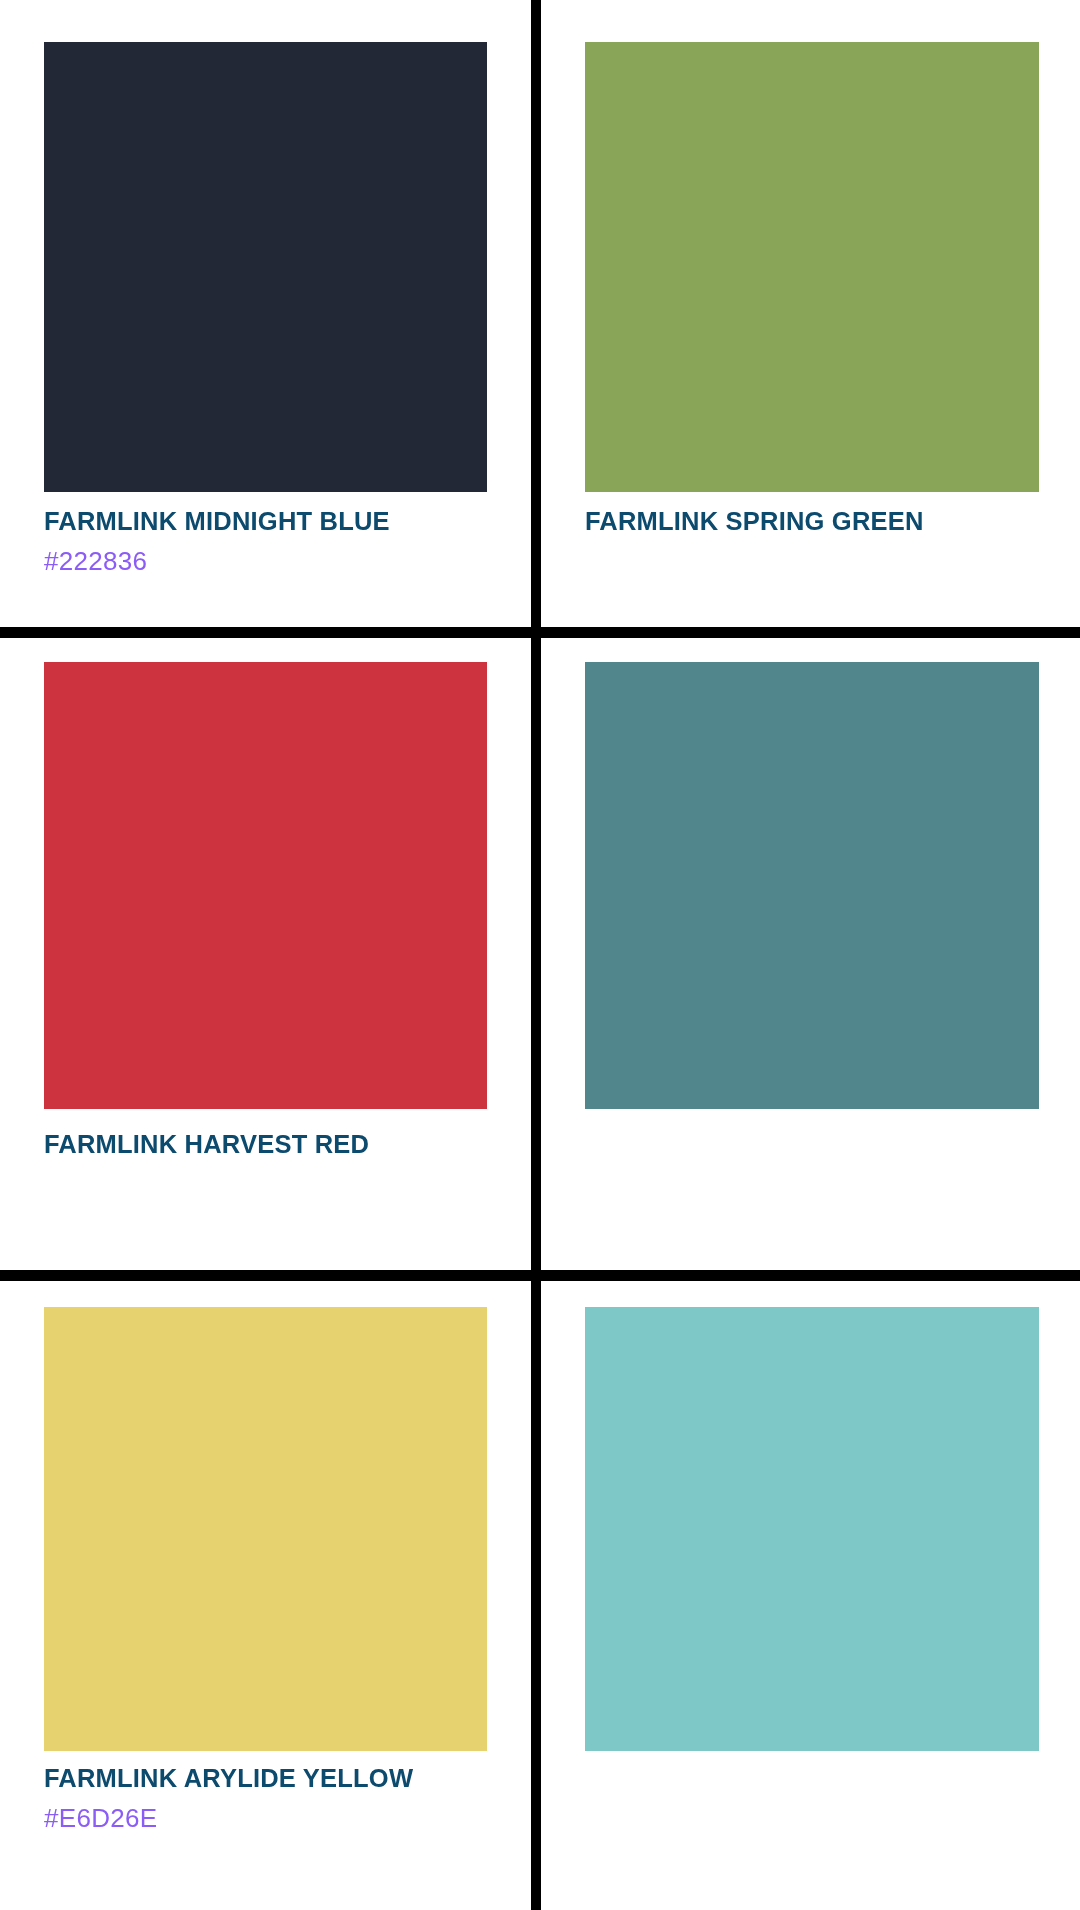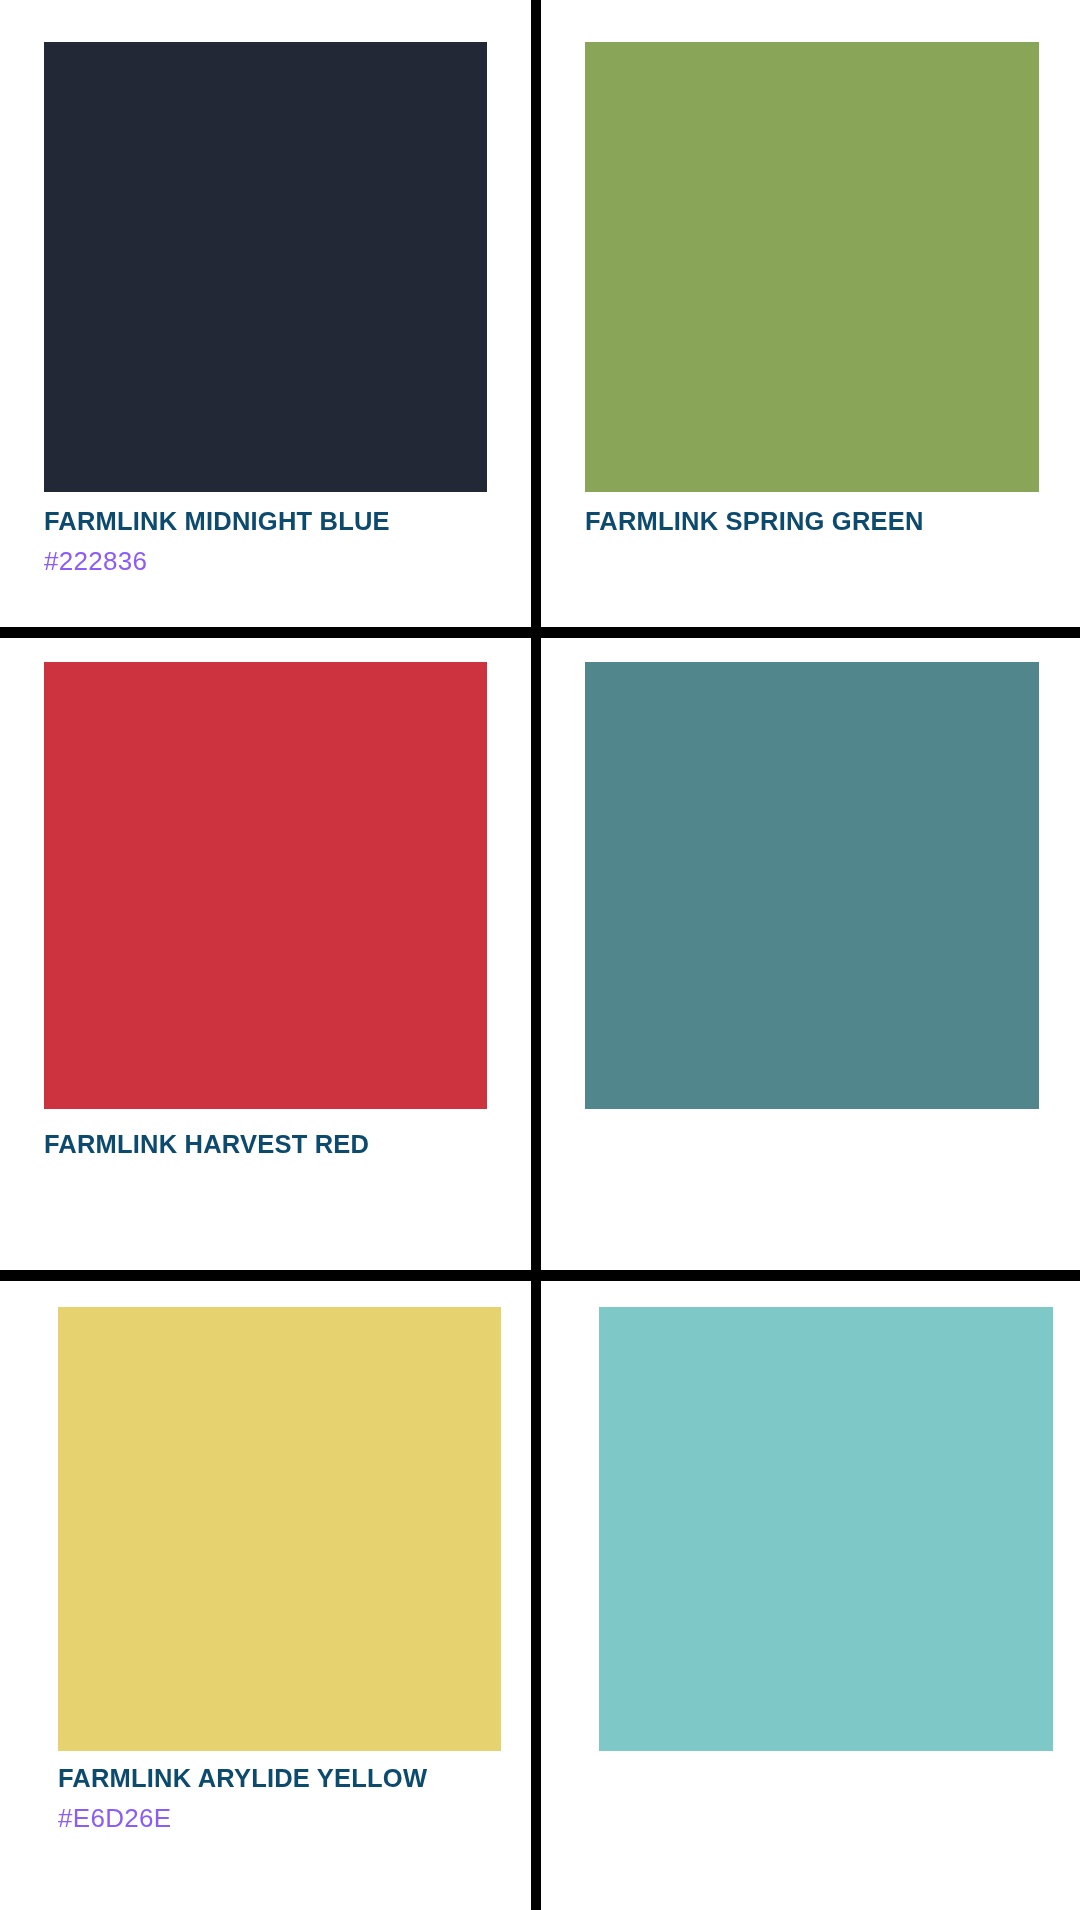--- a/index.html
+++ b/index.html
@@ -45,21 +45,21 @@
   
   .cell {
     position: absolute;
     box-sizing: border-box;
   }
   .col-left  { left: 0px;   width: 531px; }
   .col-right { left: 541px; width: 539px; }
 
   .row-top    { top: 0px;    height: 627px; }
   .row-middle { top: 638px;  height: 632px; }
-  .row-bottom { top: 1281px; height: 451px; margin-left: 14px; }
+  .row-bottom { top: 1281px; height: 451px; }
 
   .cell-inner {
     position: absolute;
     left: 44px;
     right: 44px;
     top: 0;
     bottom: 0;
   }
   .col-right .cell-inner {
     left: 44px;

